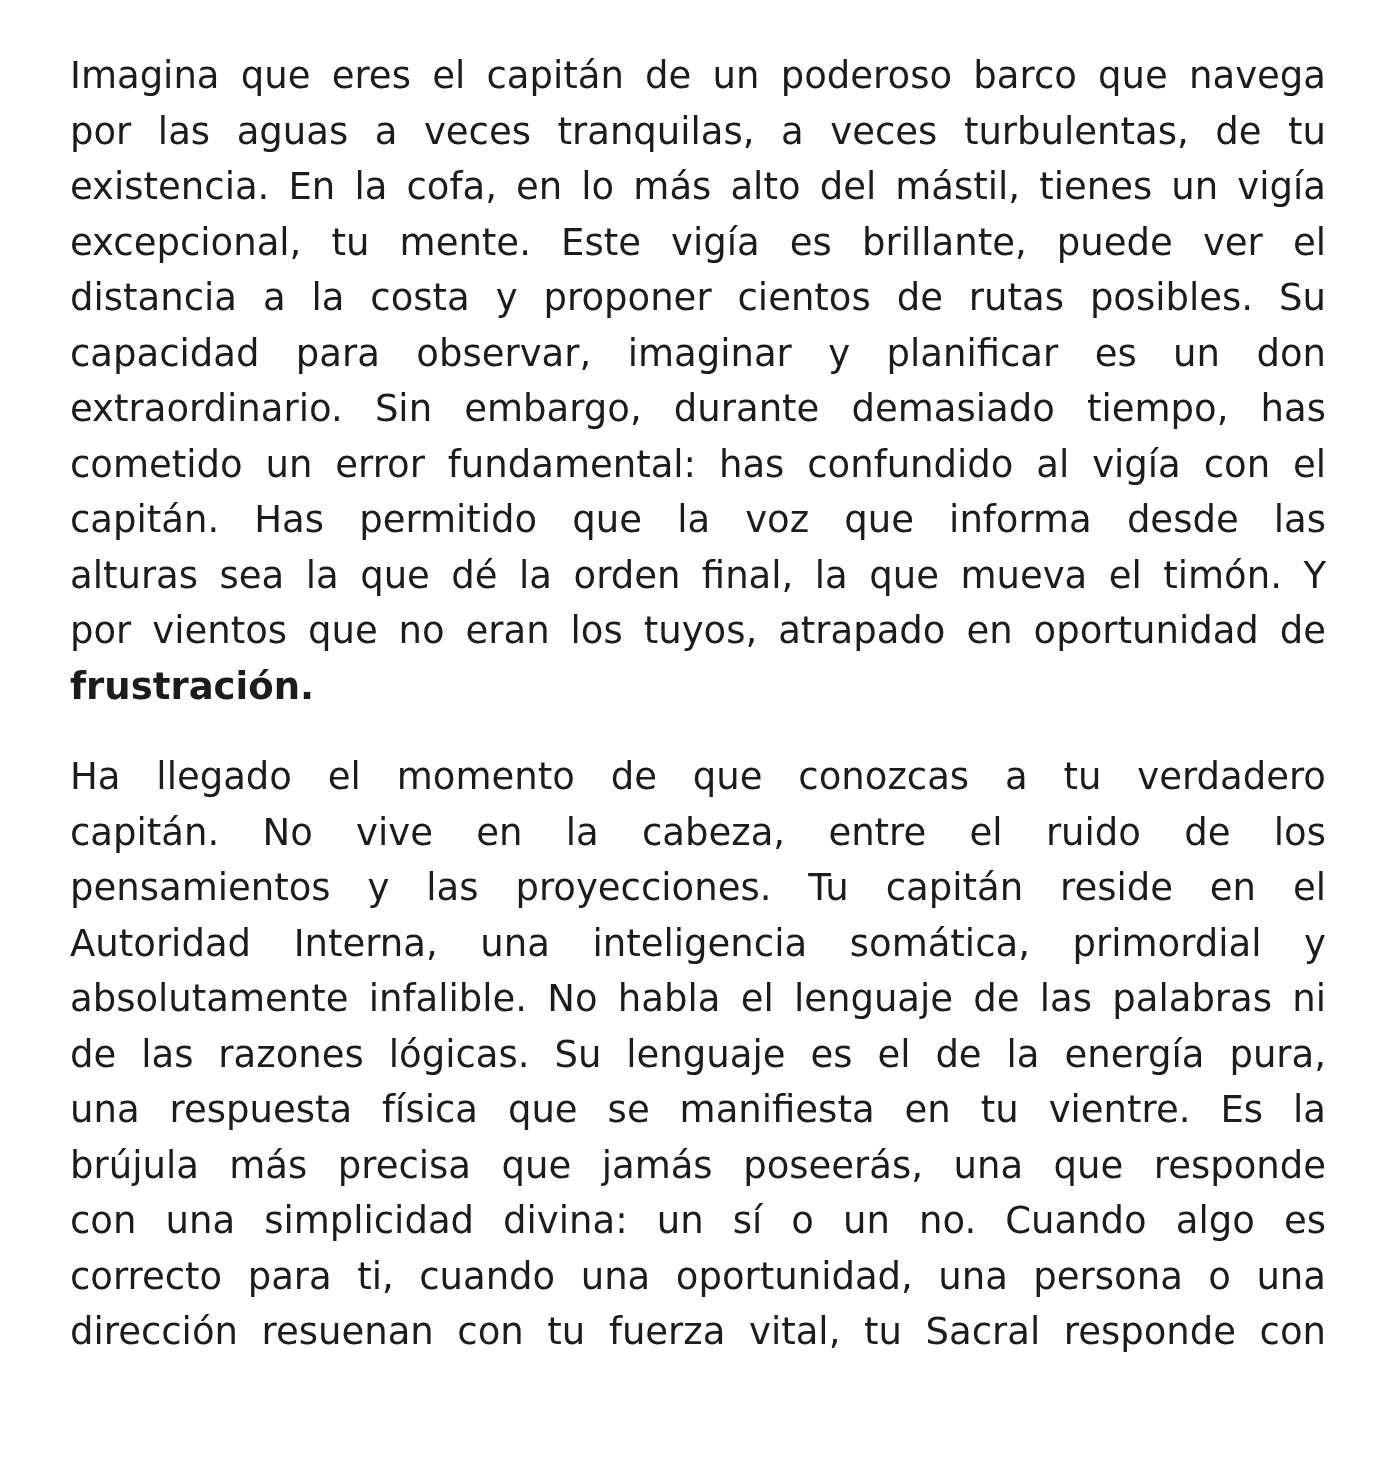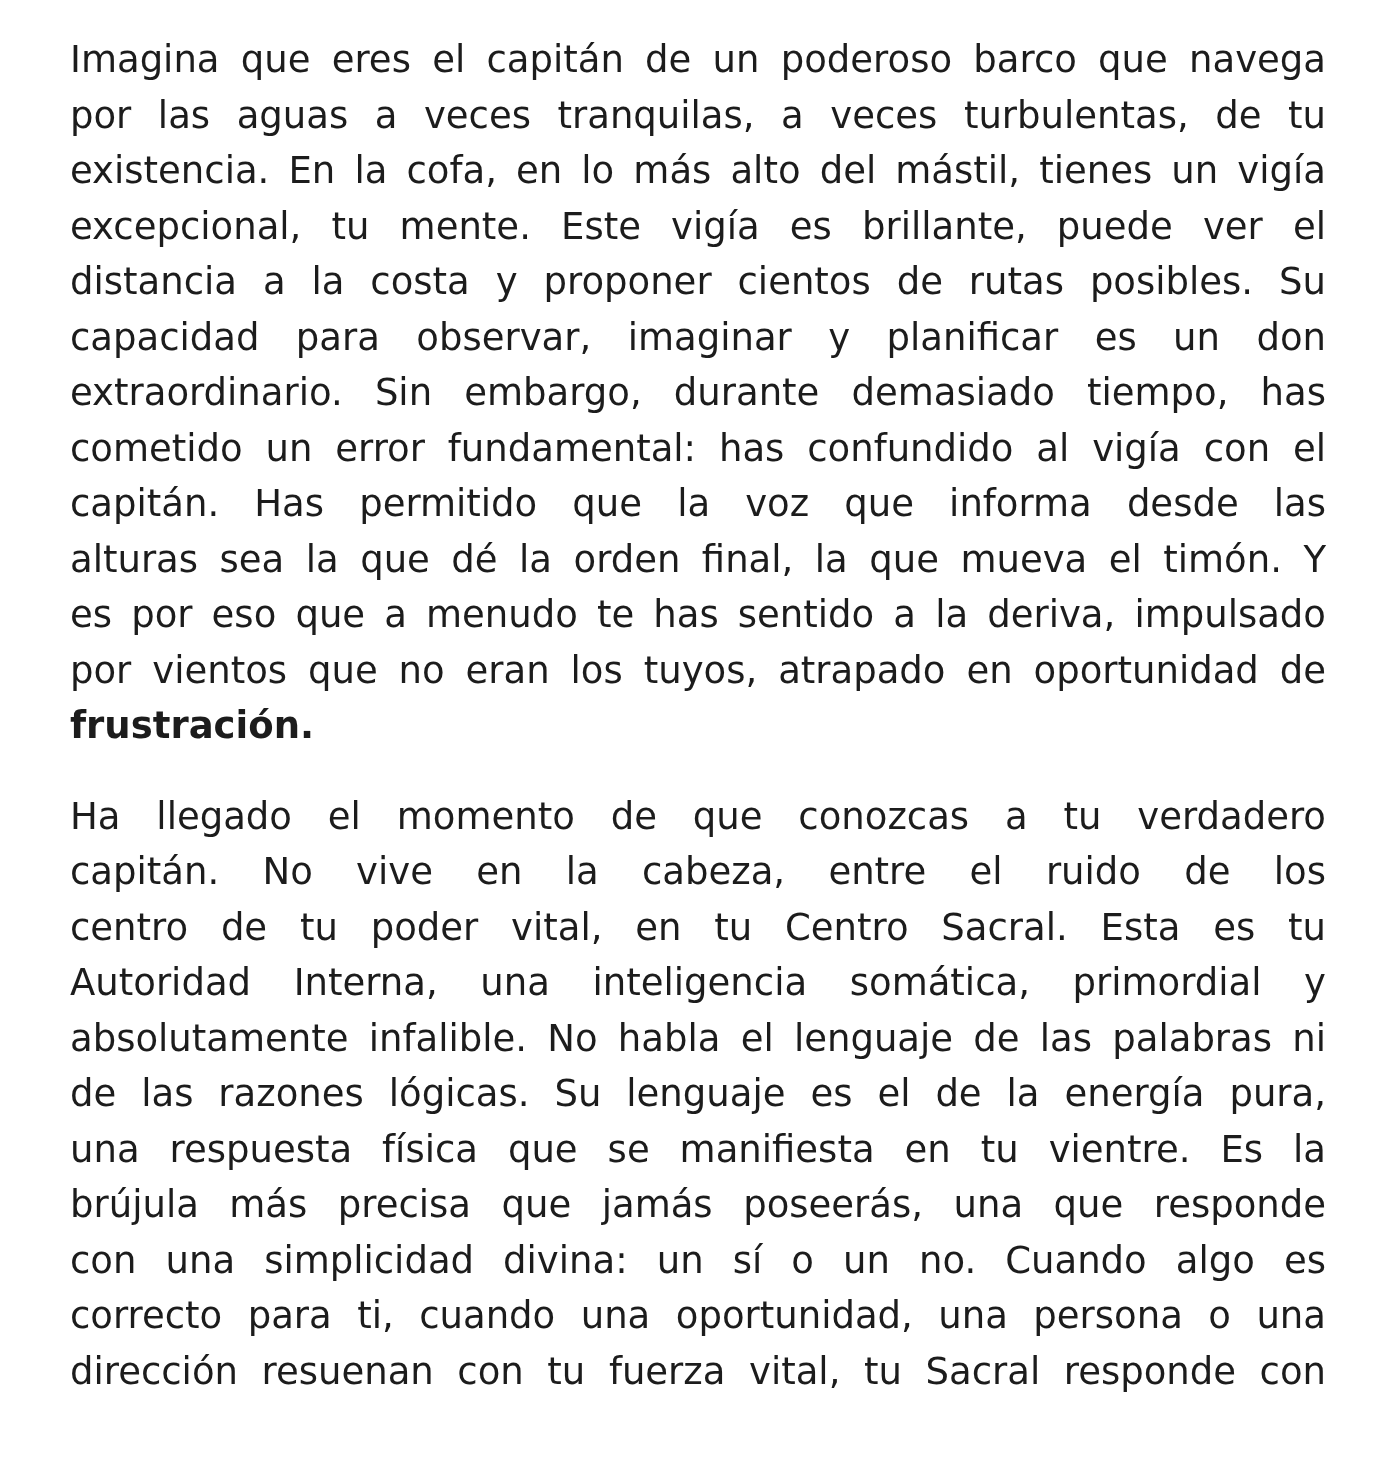--- a/index.html
+++ b/index.html
@@ -9,21 +9,21 @@
   }
   body {
     width: 1380px;
     height: 1482px;
     overflow: hidden;
   }
   .page {
     box-sizing: border-box;
     width: 1373px;
     height: 1482px;
-    padding: 32px 47px 0 70px;
+    padding: 48px 47px 0 70px;
     font-family: "DejaVu Sans", "Liberation Sans", sans-serif;
     font-size: 37px;
     line-height: 55.5px;
     font-weight: 400;
     color: #1c1c1c;
     overflow: hidden;
   }
   .paragraph + .paragraph {
     margin-top: 35px;
   }
@@ -45,28 +45,27 @@
       <div class="line">Imagina que eres el capitán de un poderoso barco que navega</div>
       <div class="line">por las aguas a veces tranquilas, a veces turbulentas, de tu</div>
       <div class="line">existencia. En la cofa, en lo más alto del mástil, tienes un vigía</div>
       <div class="line">excepcional, tu mente. Este vigía es brillante, puede ver el</div>
       <div class="line">distancia a la costa y proponer cientos de rutas posibles. Su</div>
       <div class="line">capacidad para observar, imaginar y planificar es un don</div>
       <div class="line">extraordinario. Sin embargo, durante demasiado tiempo, has</div>
       <div class="line">cometido un error fundamental: has confundido al vigía con el</div>
       <div class="line">capitán. Has permitido que la voz que informa desde las</div>
       <div class="line">alturas sea la que dé la orden final, la que mueva el timón. Y</div>
-      <div class="line">es por eso que a menudo te has sentido a la deriva, impulsado</div>
       <div class="line">por vientos que no eran los tuyos, atrapado en oportunidad de</div>
       <div class="line line-end">frustración.</div>
     </div>
   <div class="paragraph">
       <div class="line">Ha llegado el momento de que conozcas a tu verdadero</div>
       <div class="line">capitán. No vive en la cabeza, entre el ruido de los</div>
-      <div class="line">centro de tu poder vital, en tu Centro Sacral. Esta es tu</div>
+      <div class="line">pensamientos y las proyecciones. Tu capitán reside en el</div>
       <div class="line">Autoridad Interna, una inteligencia somática, primordial y</div>
       <div class="line">absolutamente infalible. No habla el lenguaje de las palabras ni</div>
       <div class="line">de las razones lógicas. Su lenguaje es el de la energía pura,</div>
       <div class="line">una respuesta física que se manifiesta en tu vientre. Es la</div>
       <div class="line">brújula más precisa que jamás poseerás, una que responde</div>
       <div class="line">con una simplicidad divina: un sí o un no. Cuando algo es</div>
       <div class="line">correcto para ti, cuando una oportunidad, una persona o una</div>
       <div class="line">dirección resuenan con tu fuerza vital, tu Sacral responde con</div>
     </div>
 </div>

